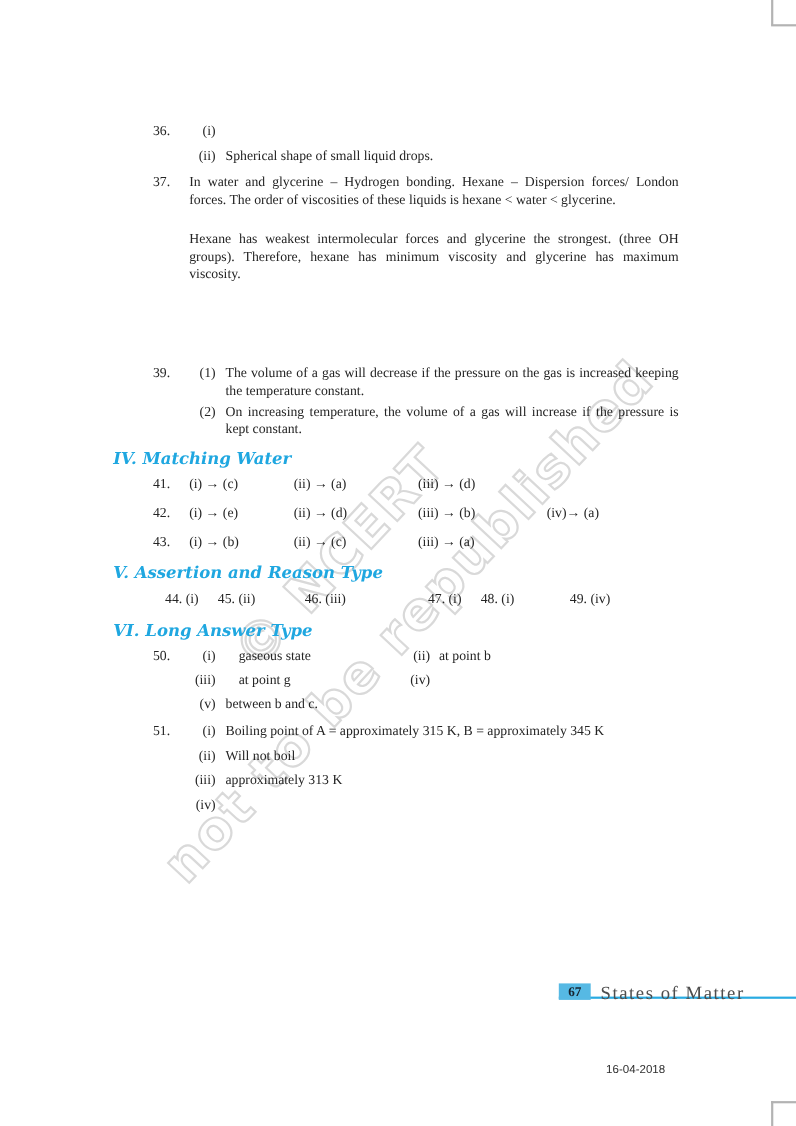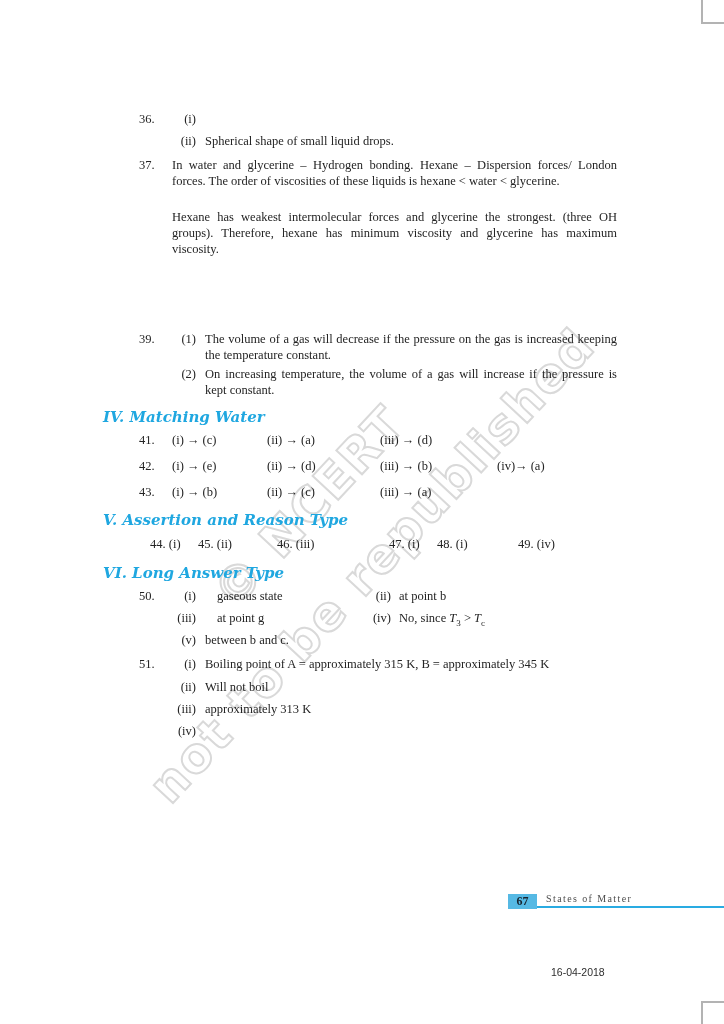--- a/index.html
+++ b/index.html
@@ -85,21 +85,21 @@
   
   .footer-rule { position: absolute; left: 508px; top: 906px; width: 216px; height: 2px; background: #29abe2; z-index: 2; }
   .footer-badge {
     position: absolute; left: 508px; top: 894px; width: 29px; height: 15px;
     background: #56b9e4; color: #17232e;
     font-size: 12px; font-weight: 700; line-height: 15px; text-align: center;
     z-index: 3;
   }
   .footer-chapter {
     position: absolute; left: 546px; top: 893px;
-    font-size: 10px; letter-spacing: 1.4px; color: #4d4d4d;
+    font-size: 17px; letter-spacing: 1.4px; color: #4d4d4d;
     z-index: 3; white-space: nowrap;
   }
   .print-date {
     position: absolute; left: 551px; top: 966px;
     font-family: "Liberation Sans", sans-serif;
     font-size: 10.5px; color: #2e2e2e;
     z-index: 2;
   }
 </style>
 </head>
@@ -190,21 +190,20 @@
     <span class="lab">(i)</span>
     <span class="txt-c1">gaseous state</span>
     <span class="lab2">(ii)</span>
     <span class="txt-c2">at point b</span>
   </div>
   <div class="row" style="top:610px">
     <span class="num"></span>
     <span class="lab">(iii)</span>
     <span class="txt-c1">at point g</span>
     <span class="lab2">(iv)</span>
-    <span class="txt-c2"><span>No, since </span><span class="mathvar">T</span><sub>3</sub><span> &gt; </span><span class="mathvar">T</span><sub>c</sub></span>
   </div>
   <div class="row" style="top:632px">
     <span class="num"></span>
     <span class="lab">(v)</span>
     <span class="txt">between b and c.</span>
   </div>
 
   <div class="row" style="top:656px">
     <span class="num">51.</span>
     <span class="lab">(i)</span>

